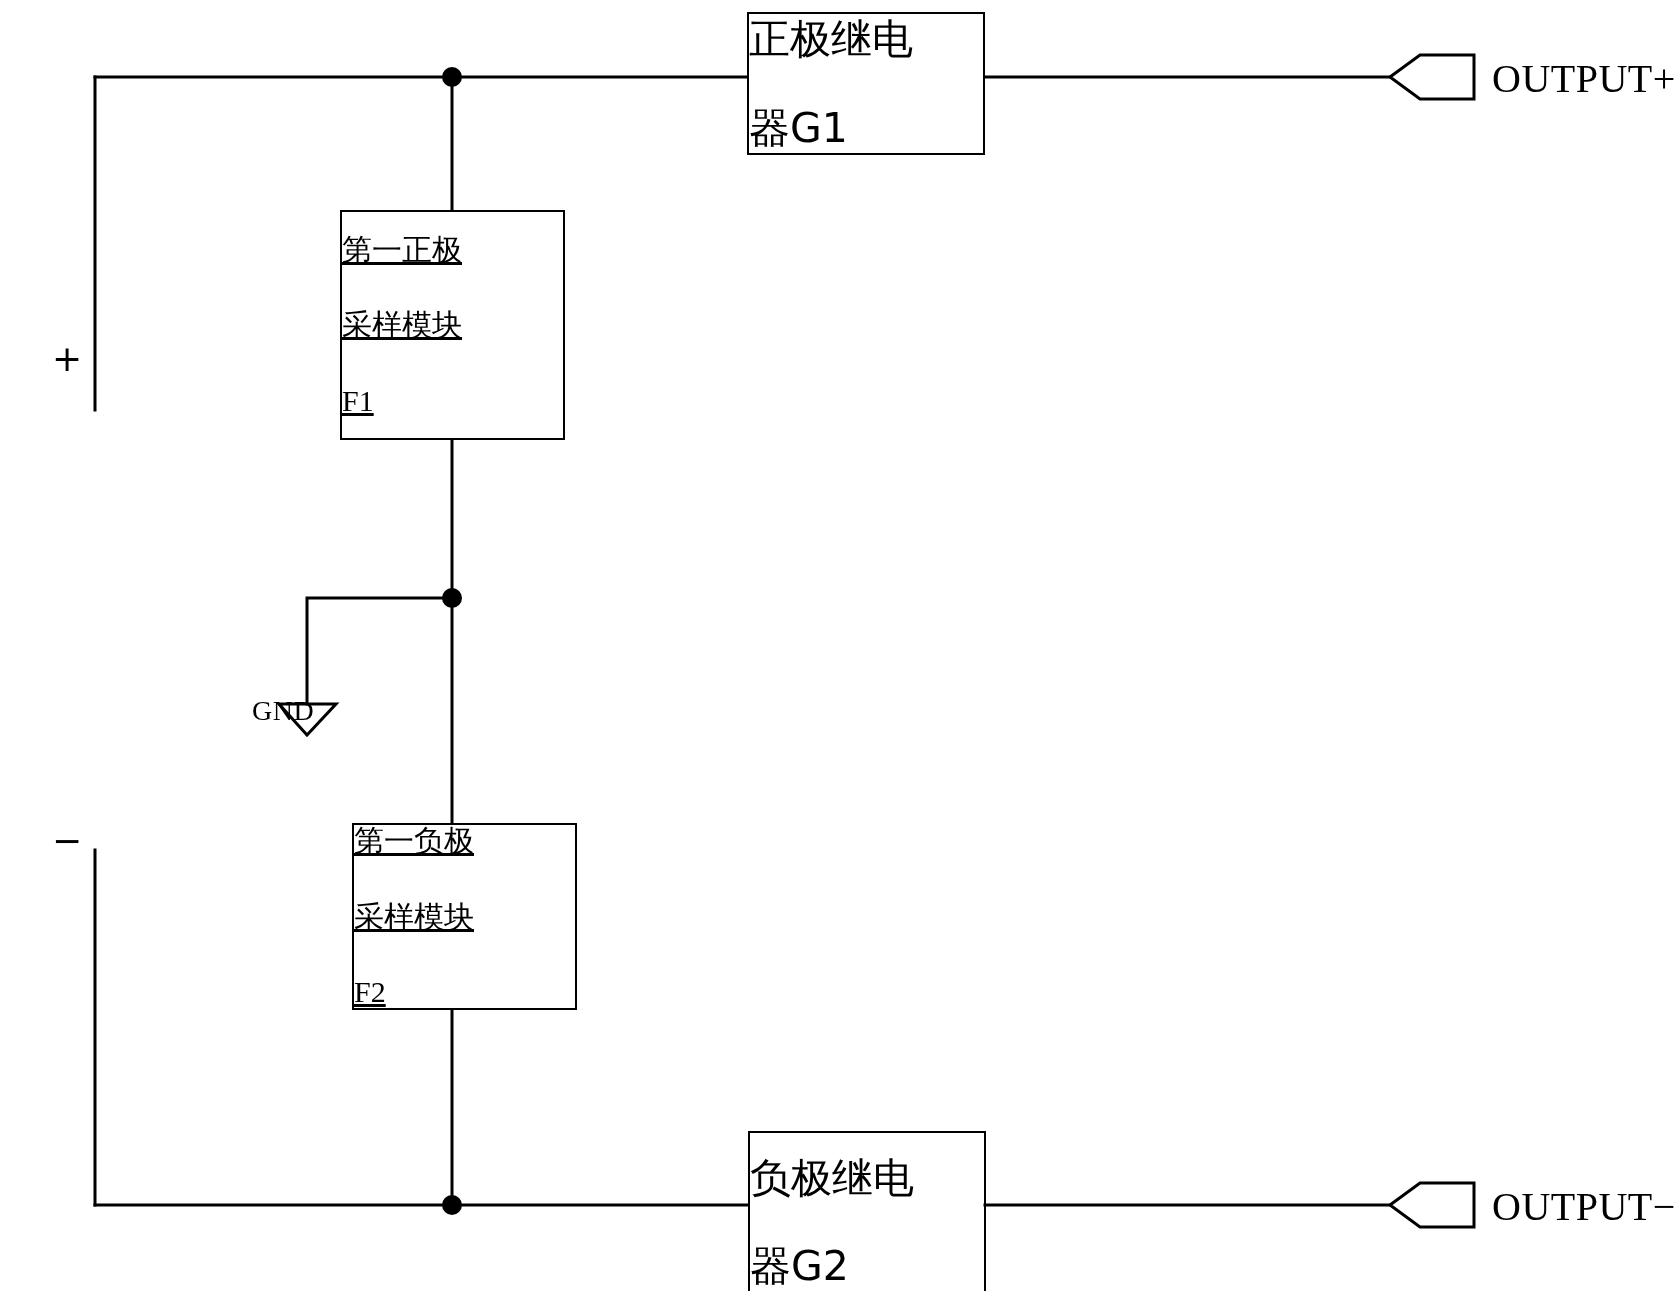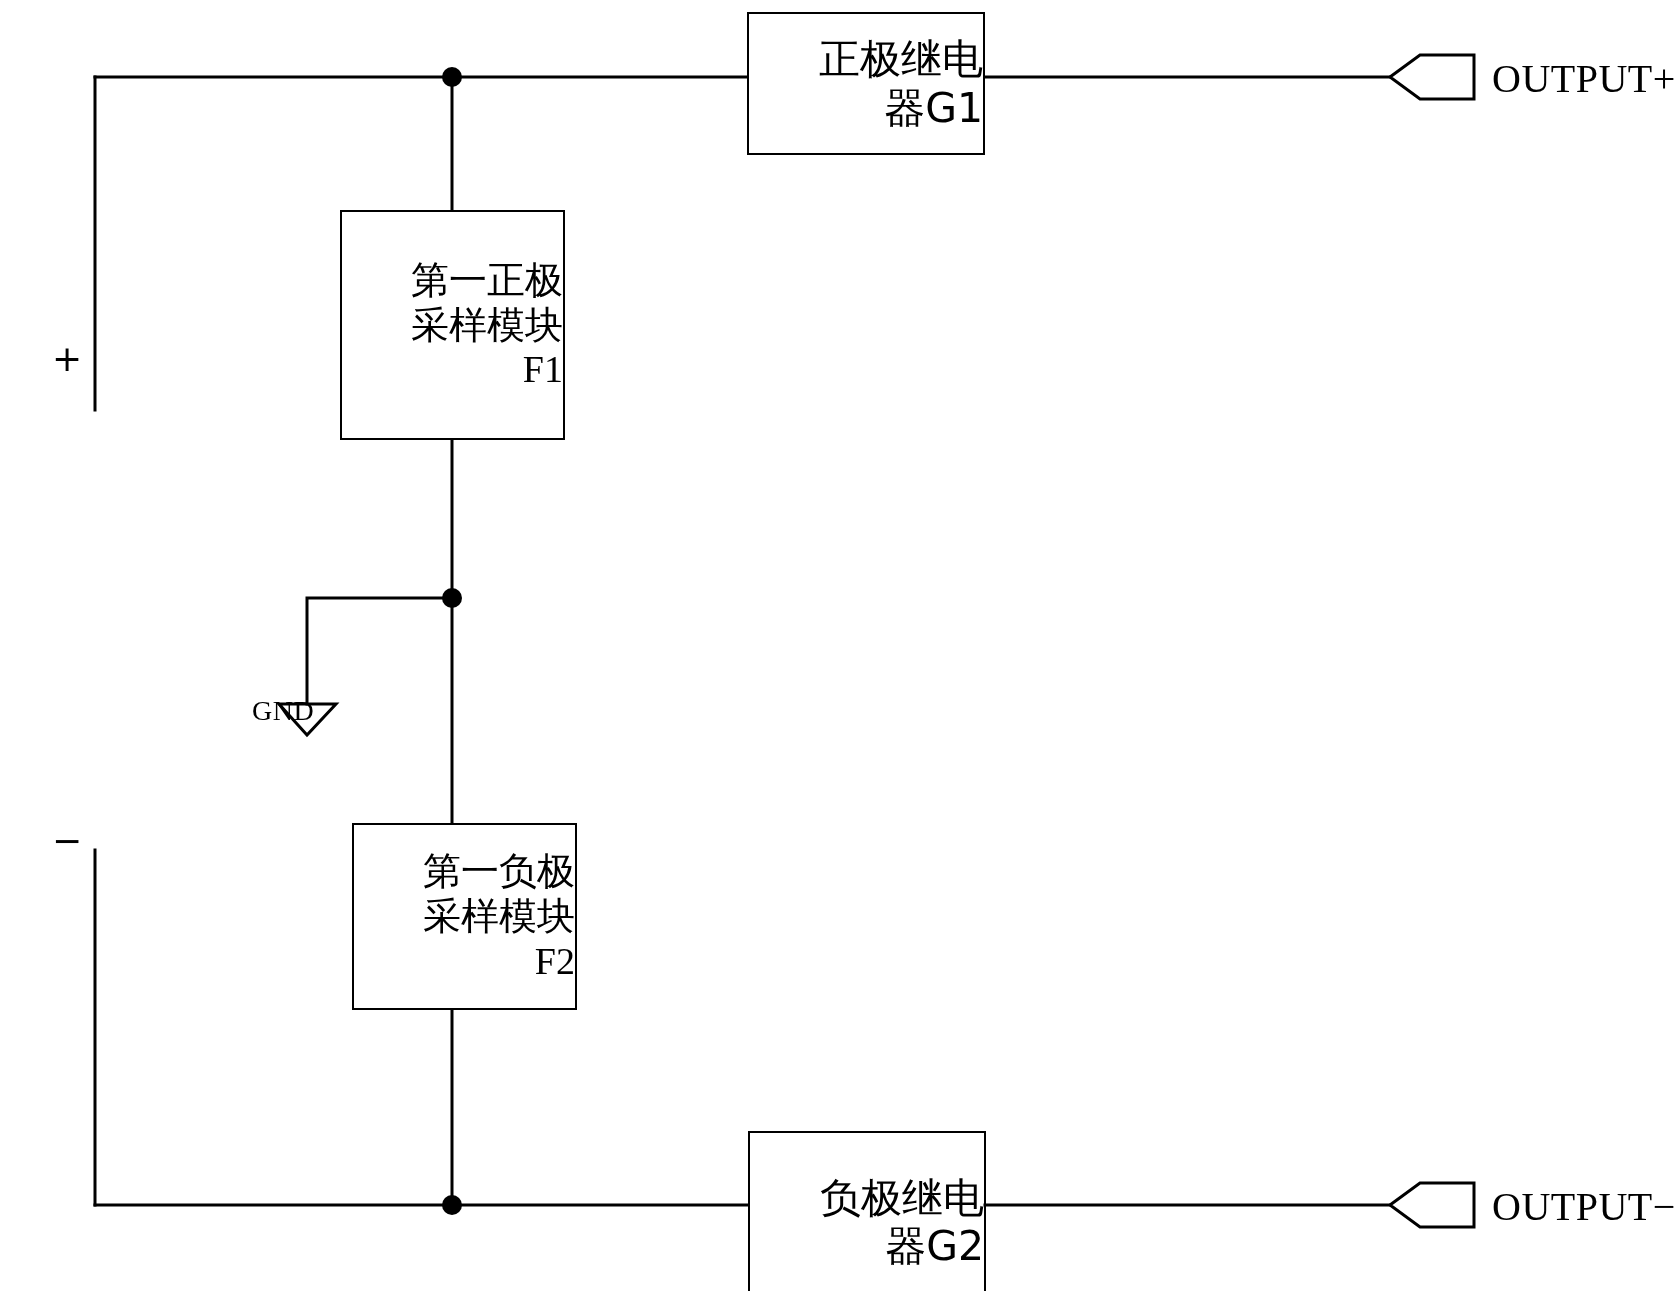--- a/index.html
+++ b/index.html
@@ -23,35 +23,36 @@
     width: 1676px;
     height: 1291px;
   }
   .box {
     position: absolute;
     box-sizing: border-box;
     border: 2px solid #000000;
     background: transparent;
     display: flex;
     flex-direction: column;
-    align-items: flex-end;
+    align-items: flex-start;
     justify-content: center;
     text-align: center;
     color: #000000;
     line-height: 1.18;
+    gap: 40px;
   }
   .box .line { display: block; white-space: nowrap; }
   .cn { font-family: "DejaVu Sans", "Liberation Sans", sans-serif; font-weight: 400; }
 
   
   #relay-g1-box, #relay-g2-box { font-size: 41px; }
   #relay-g1-box .line, #relay-g2-box .line { letter-spacing: 0px; }
 
   
-  #module-f1-box, #module-f2-box { font-size: 38px; }
+  #module-f1-box, #module-f2-box { font-size: 30px; text-decoration: underline; }
 
   
   #battery-box {
     font-size: 40px;
     line-height: 1.32;
     letter-spacing: 2px;
   }
 
   .plain-label {
     position: absolute;

